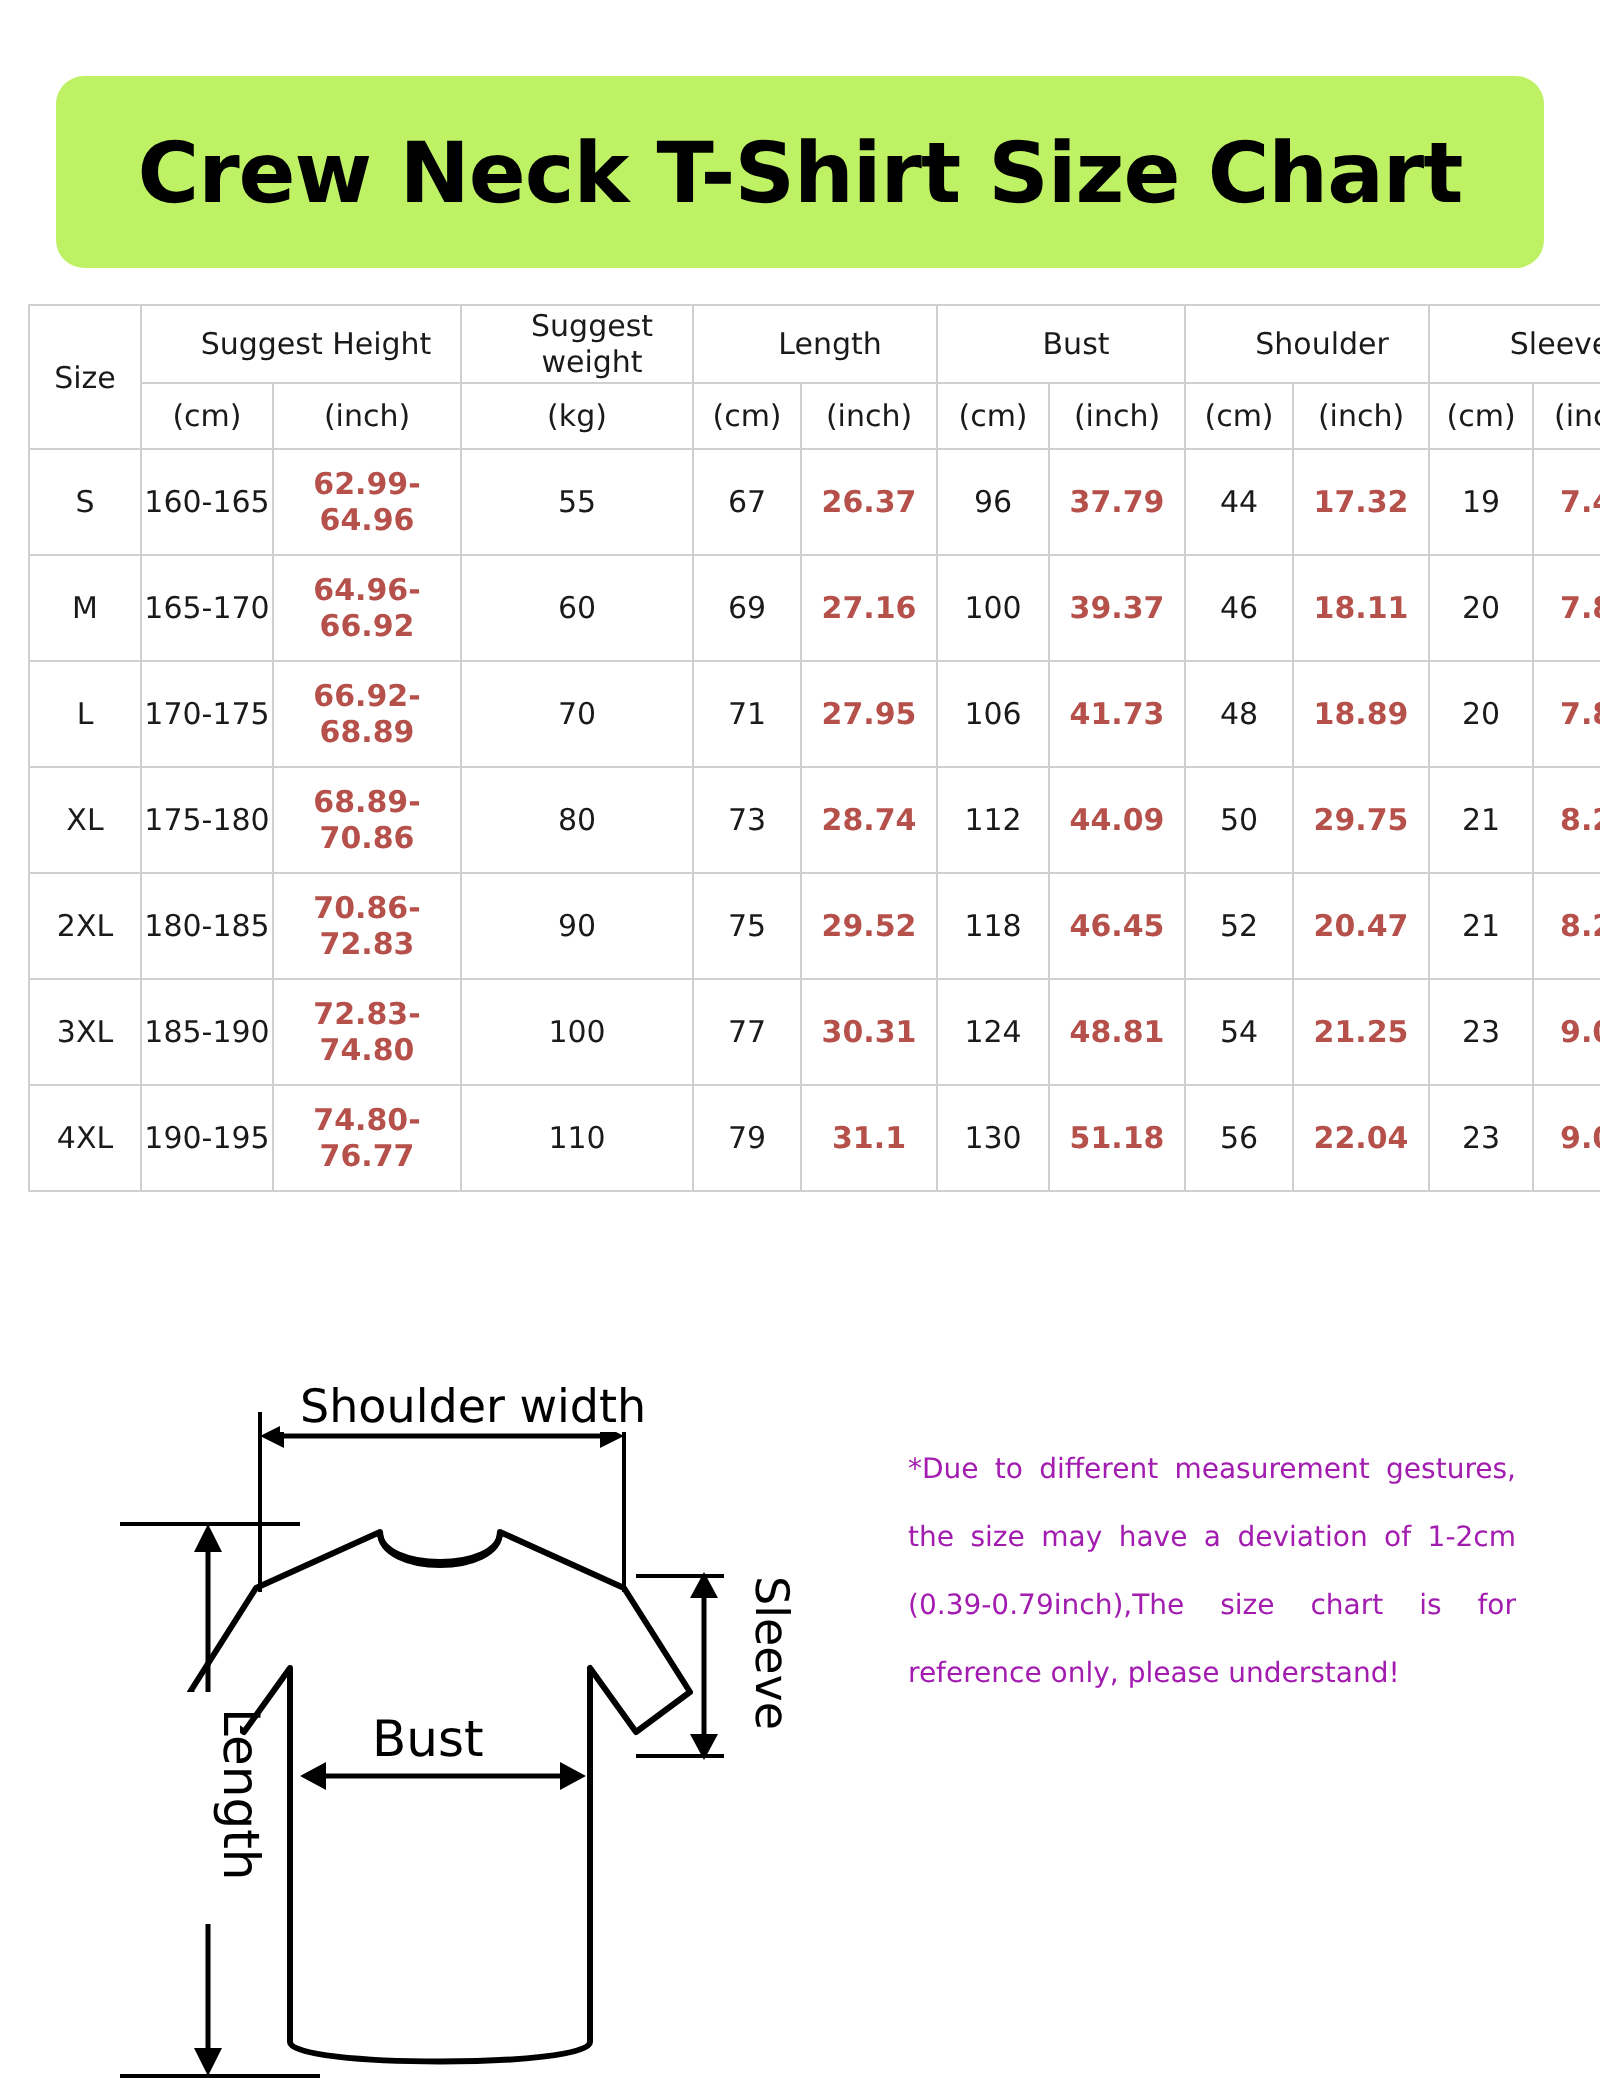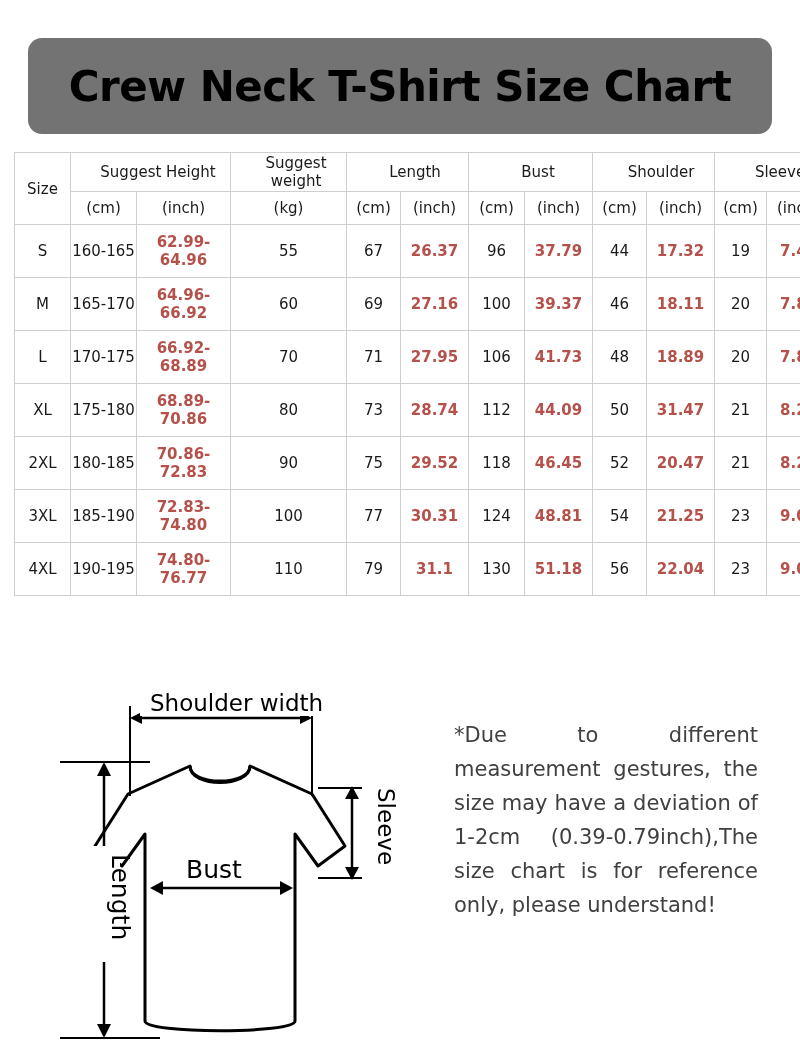--- a/index.html
+++ b/index.html
@@ -18,21 +18,21 @@
     width: 800px;
     height: 1040px;
     position: relative;
     background: #fff;
   }
 
   
   .title-banner {
     margin: 38px 28px 0 28px;
     height: 96px;
-    background: #737373;
+    background: #bef264;
     border-radius: 14px;
     display: flex;
     align-items: center;
     justify-content: center;
   }
   .title-text {
     font-family: "DejaVu Sans", sans-serif;
     font-weight: bold;
     font-size: 42px;
     letter-spacing: -0.5px;
@@ -120,23 +120,23 @@
     width: 440px;
     position: relative;
   }
   .note {
     width: 340px;
     padding: 52px 22px 0 14px;
     box-sizing: border-box;
   }
   .note p {
     margin: 0;
-    font-size: 21px;
+    font-size: 14px;
     line-height: 34px;
-    color: #404040;
+    color: #a21caf;
     text-align: justify;
     font-family: "DejaVu Sans", sans-serif;
   }
   svg { display: block; }
 </style>
 </head>
 <body>
 
 <div class="page">
 
@@ -230,21 +230,21 @@
         <tr>
           <td class="size-cell">XL</td>
           <td class="data">175-180</td>
           <td class="data inch-col">68.89-70.86</td>
           <td class="data">80</td>
           <td class="data">73</td>
           <td class="data inch-col">28.74</td>
           <td class="data">112</td>
           <td class="data inch-col">44.09</td>
           <td class="data">50</td>
-          <td class="data inch-col">31.47</td>
+          <td class="data inch-col">29.75</td>
           <td class="data">21</td>
           <td class="data inch-col">8.26</td>
         </tr>
         <tr>
           <td class="size-cell">2XL</td>
           <td class="data">180-185</td>
           <td class="data inch-col">70.86-72.83</td>
           <td class="data">90</td>
           <td class="data">75</td>
           <td class="data inch-col">29.52</td>

